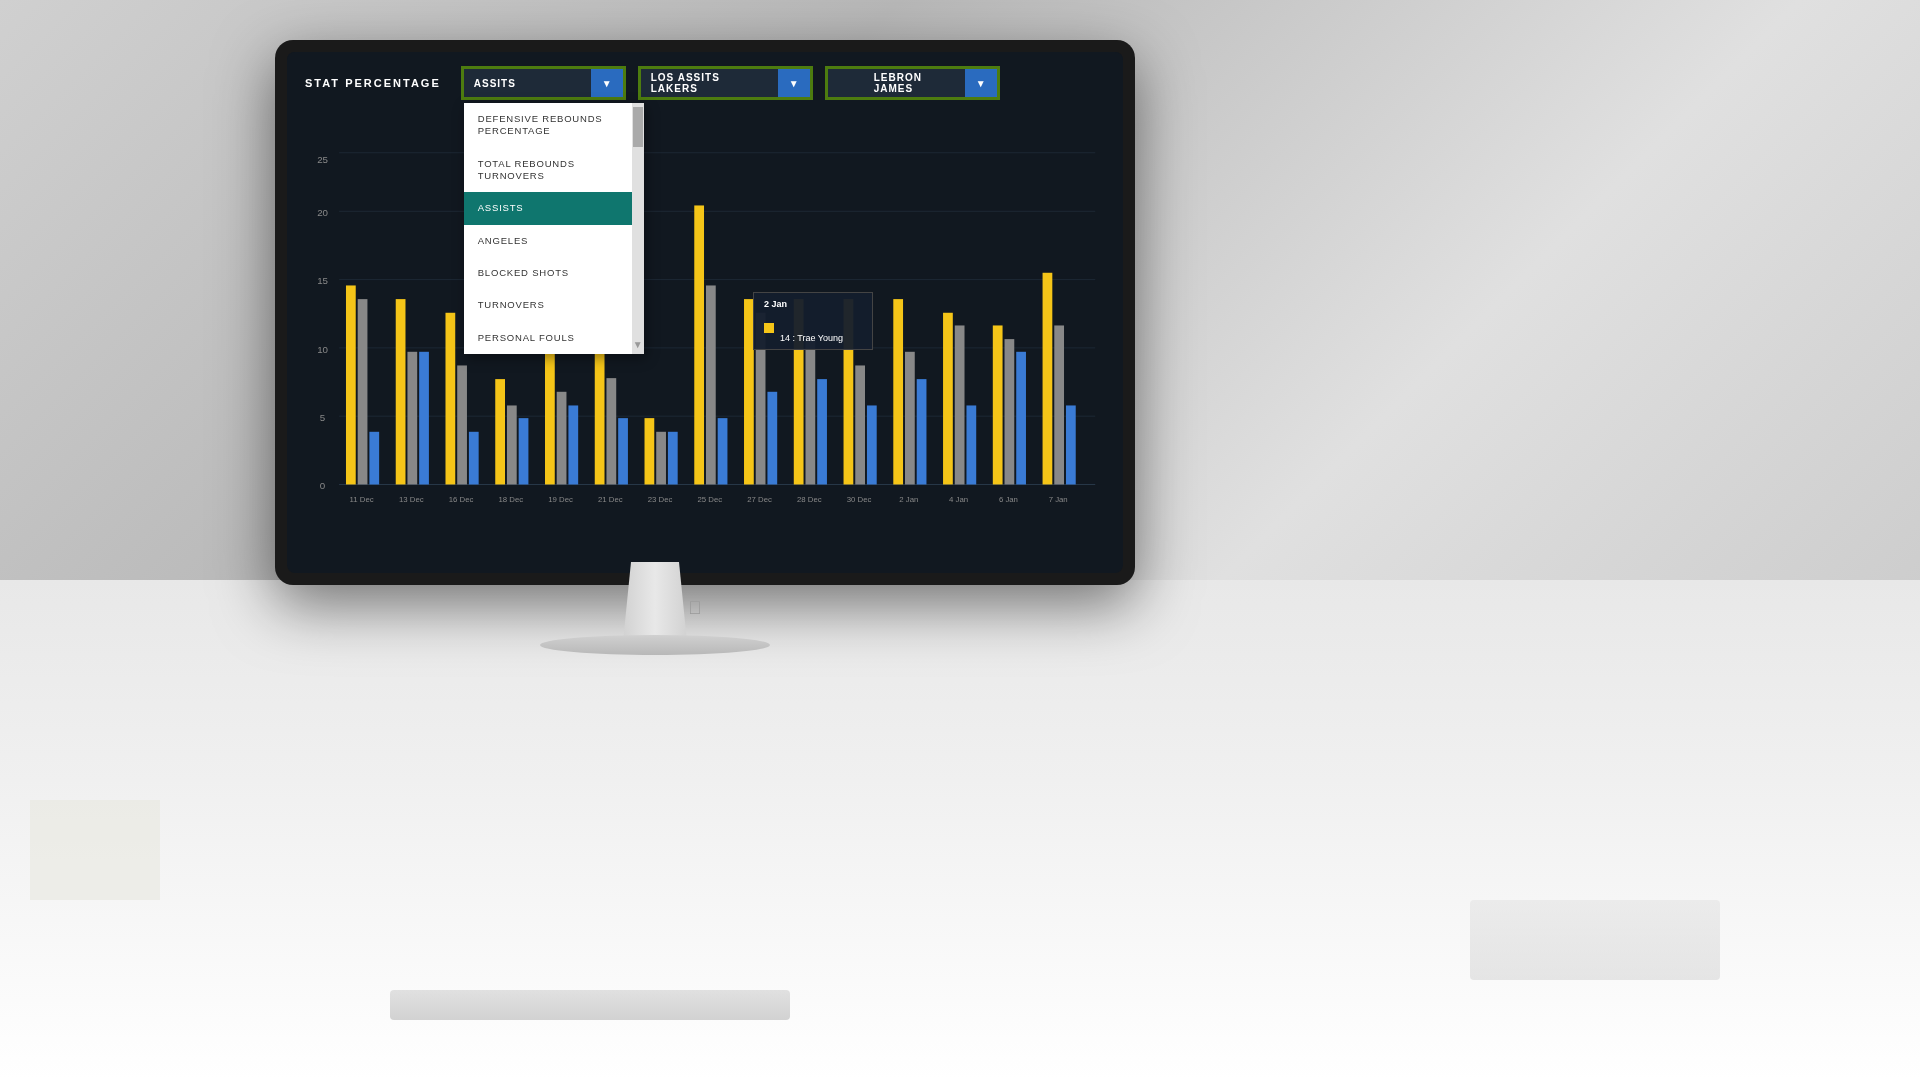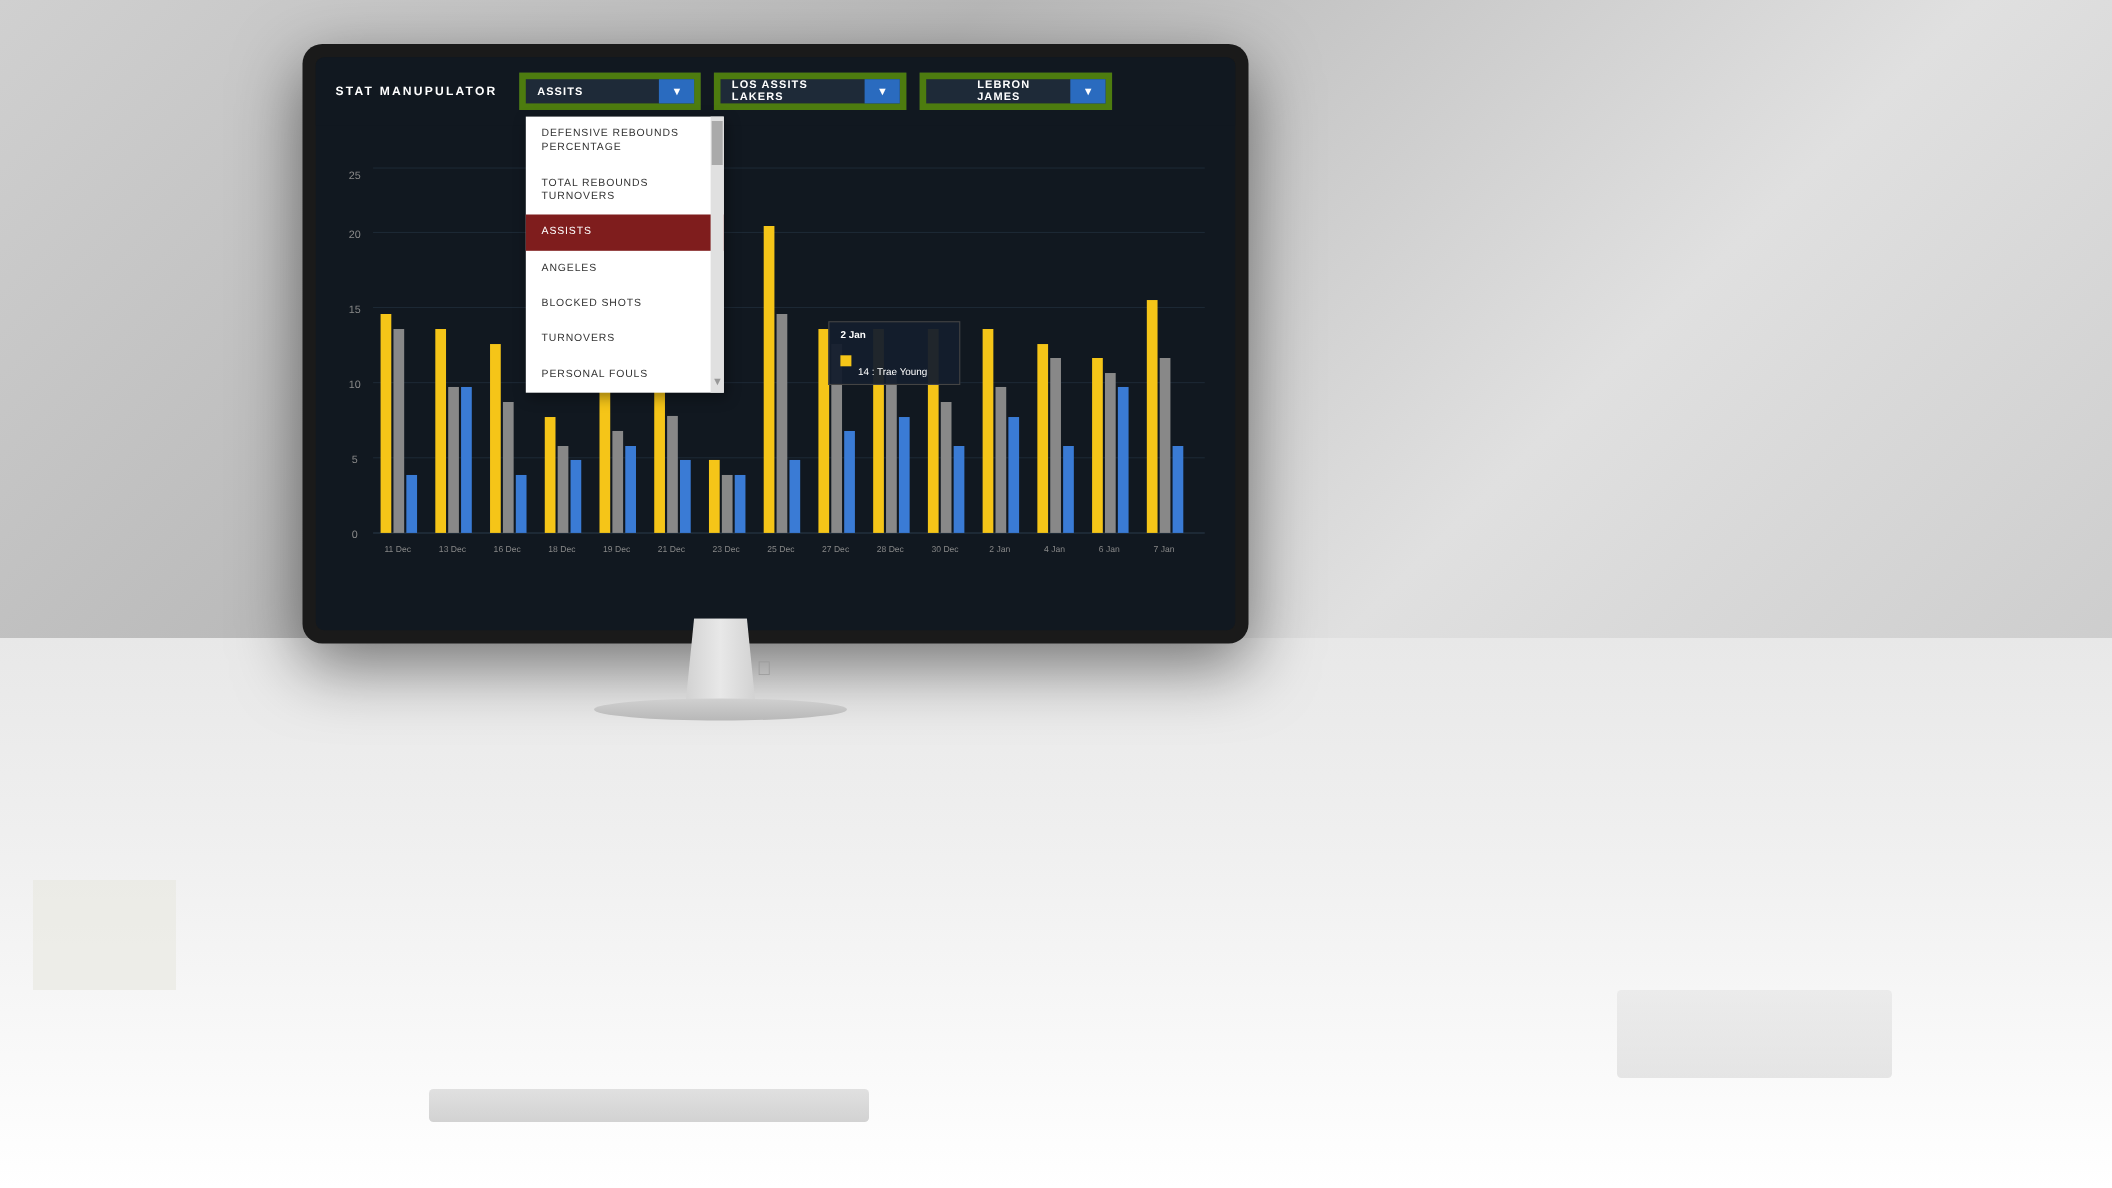--- a/index.html
+++ b/index.html
@@ -96,21 +96,21 @@
       letter-spacing: 2px;
       white-space: nowrap;
       margin-right: 8px;
     }
 
     .dropdown {
       position: relative;
       display: flex;
       align-items: center;
       background: #1e2a38;
-      border: 6px solid #4d7c0f;
+      border: 3px solid #4d7c0f;
       height: 34px;
       cursor: pointer;
     }
 
     .dropdown-stat {
       width: 165px;
     }
 
     .dropdown-team {
       width: 175px;
@@ -176,21 +176,21 @@
       padding: 10px 14px;
       font-size: 9.5px;
       font-weight: 400;
       letter-spacing: 0.8px;
       color: #333333;
       cursor: pointer;
       line-height: 1.3;
     }
 
     .menu-item.active {
-      background: #7f1d1d;
+      background: #0f766e;
       color: #ffffff;
     }
 
     
     .chart-container {
       padding: 10px 18px 10px 18px;
       position: relative;
       height: calc(100% - 62px);
     }
 
@@ -309,21 +309,21 @@
 <div class="bg-photo"></div>
 <div class="desk"></div>
 
 <div class="box-left"></div>
 <div class="keyboard"></div>
 
 <div class="monitor-frame">
   <div class="monitor-screen">
 
     <div class="app-header">
-      <span class="app-title">STAT MANUPULATOR</span>
+      <span class="app-title">STAT PERCENTAGE</span>
 
       <div class="dropdown dropdown-stat" style="position:relative;">
         <span class="dropdown-label">ASSITS</span>
         <div class="dropdown-arrow">▼</div>
 
         <div class="dropdown-menu">
           <div class="menu-item">DEFENSIVE REBOUNDS<br>PERCENTAGE</div>
           <div class="menu-item">TOTAL REBOUNDS TURNOVERS</div>
           <div class="menu-item active">ASSISTS</div>
           <div class="menu-item">ANGELES</div>

